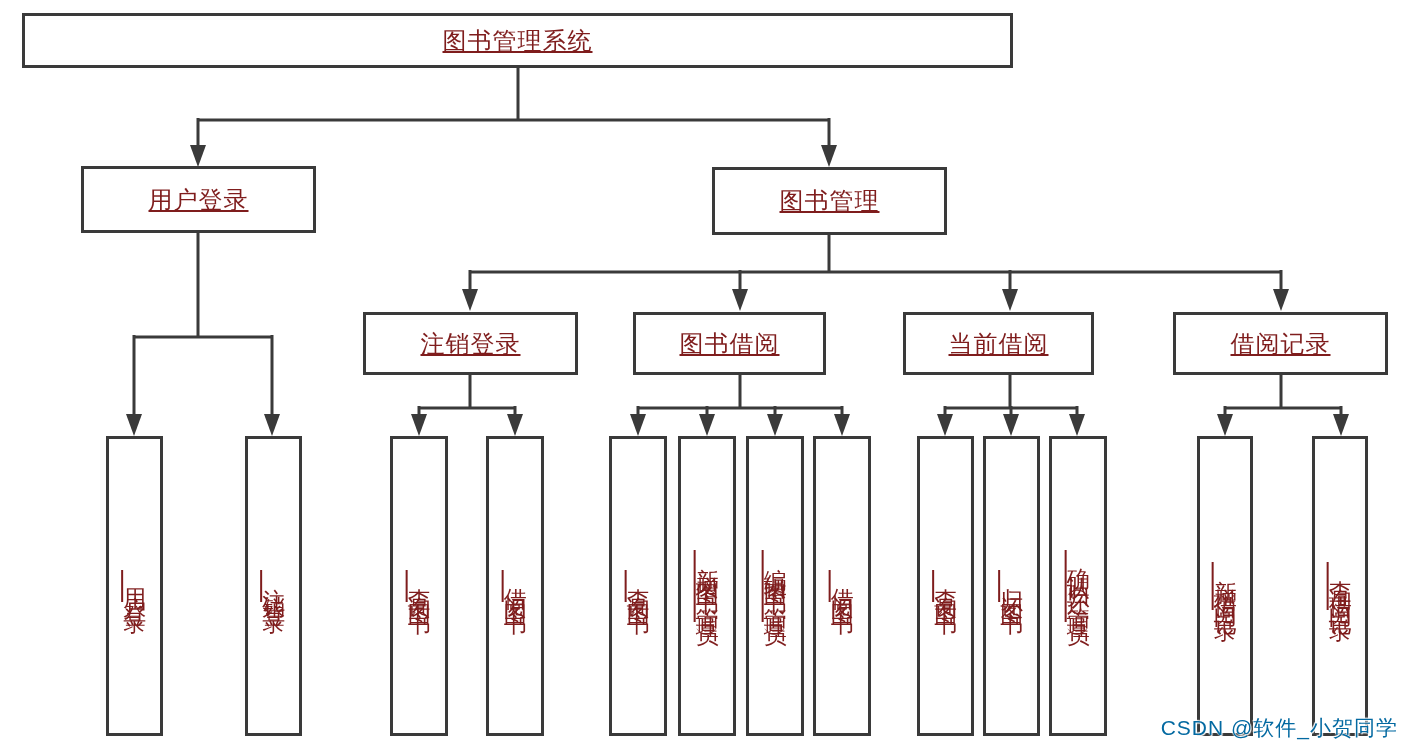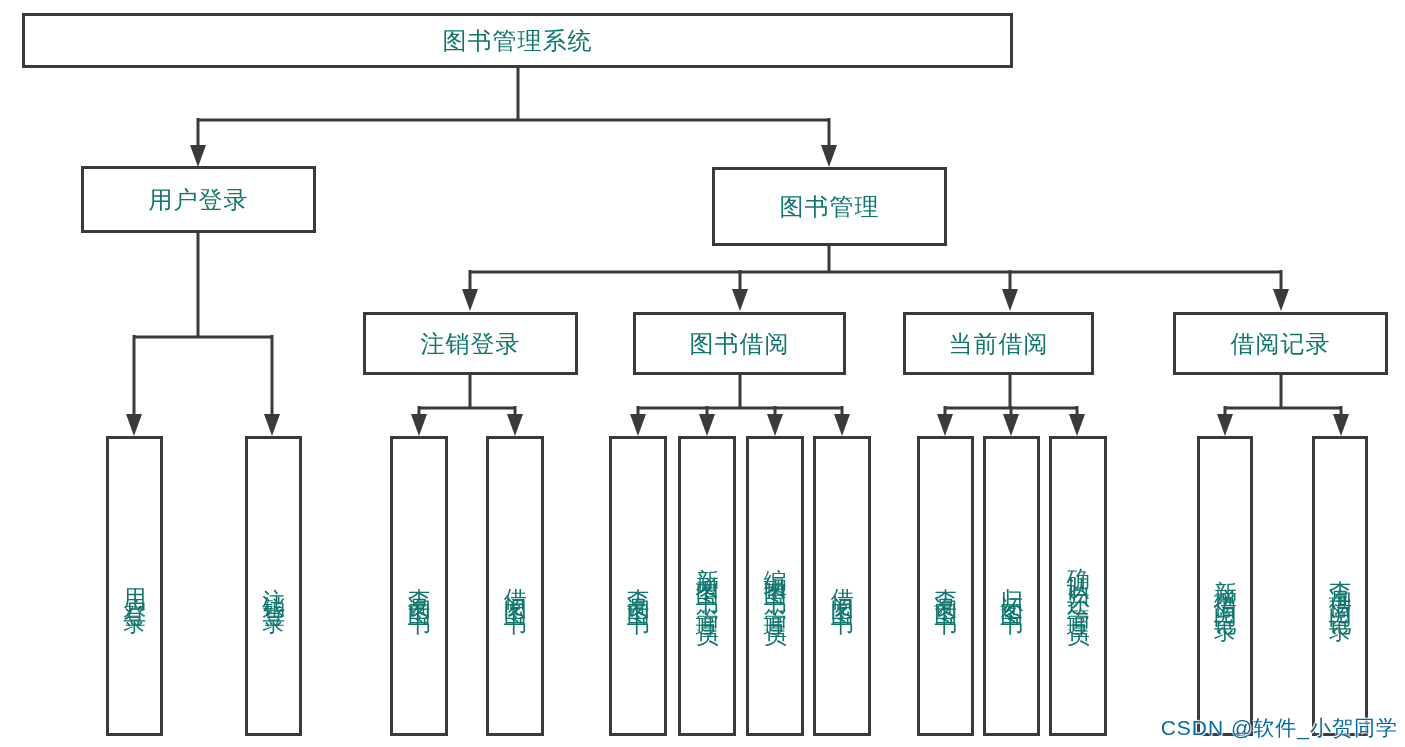--- a/index.html
+++ b/index.html
@@ -18,41 +18,42 @@
     pointer-events: none;
   }
   .node {
     position: absolute;
     box-sizing: border-box;
     background: #ffffff;
     border: 3px solid #3a3a3a;
     display: flex;
     align-items: center;
     justify-content: center;
-    color: #0f766e;
+    color: #7f1d1d;
+    text-decoration: underline;
   }
   .node .hlabel {
     font-size: 24px;
     letter-spacing: 1px;
     white-space: nowrap;
   }
   .node .vlabel {
     writing-mode: vertical-rl;
     text-orientation: mixed;
     font-size: 23px;
     letter-spacing: 8px;
     line-height: 1.1;
     white-space: nowrap;
   }
   
   #node-root            { left: 22px;   top: 13px;  width: 991px; height: 55px; }
   #node-user-login      { left: 81px;   top: 166px; width: 235px; height: 67px; }
-  #node-book-management { left: 712px;  top: 167px; width: 235px; height: 79px; }
+  #node-book-management { left: 712px;  top: 167px; width: 235px; height: 68px; }
   #node-new-book-recommendation { left: 363px;  top: 312px; width: 215px; height: 63px; }
-  #node-book-borrowing          { left: 633px;  top: 312px; width: 213px; height: 63px; }
+  #node-book-borrowing          { left: 633px;  top: 312px; width: 193px; height: 63px; }
   #node-current-borrowing       { left: 903px;  top: 312px; width: 191px; height: 63px; }
   #node-borrowing-records       { left: 1173px; top: 312px; width: 215px; height: 63px; }
   
   .leaf { top: 436px; height: 300px; }
   #node-user-login-action   { left: 106px;  width: 57px; }
   #node-logout              { left: 245px;  width: 57px; }
   #node-query-books-recommend { left: 390px; width: 58px; }
   #node-borrow-books-recommend{ left: 486px; width: 58px; }
   #node-query-books-borrow  { left: 609px;  width: 58px; }
   #node-add-books-admin     { left: 678px;  width: 58px; }

